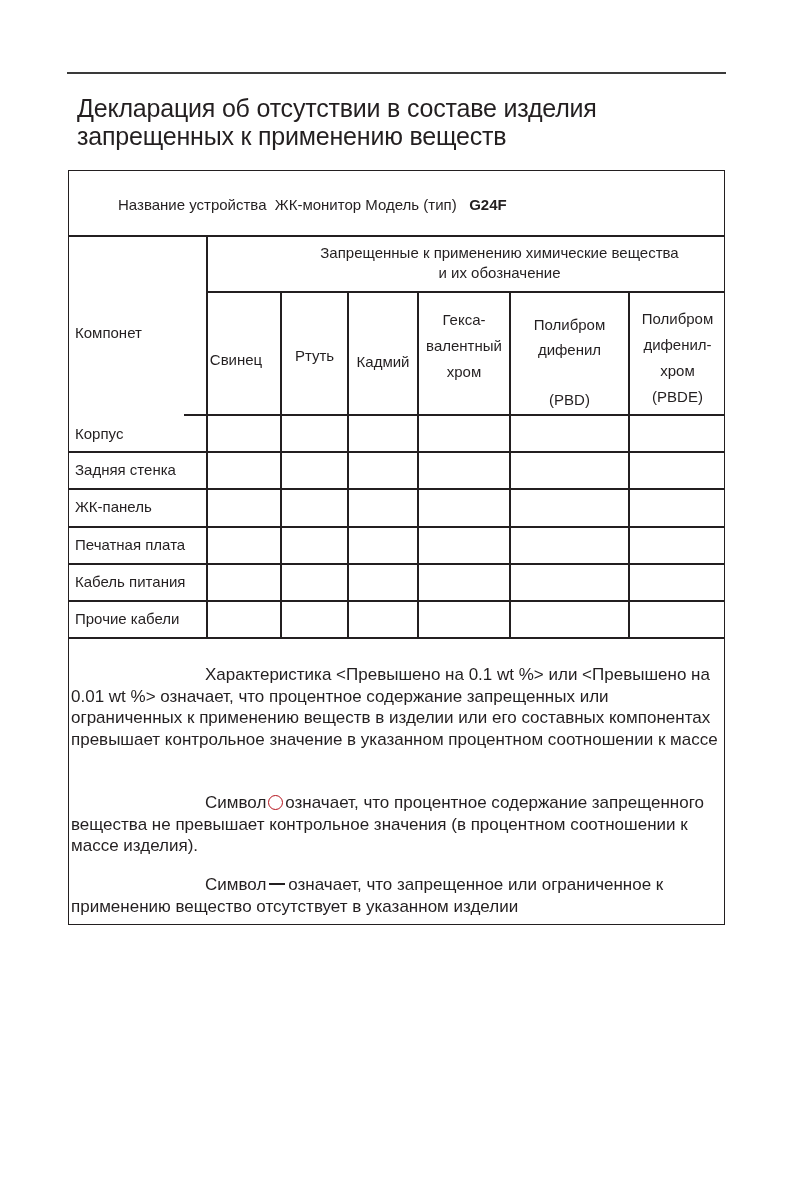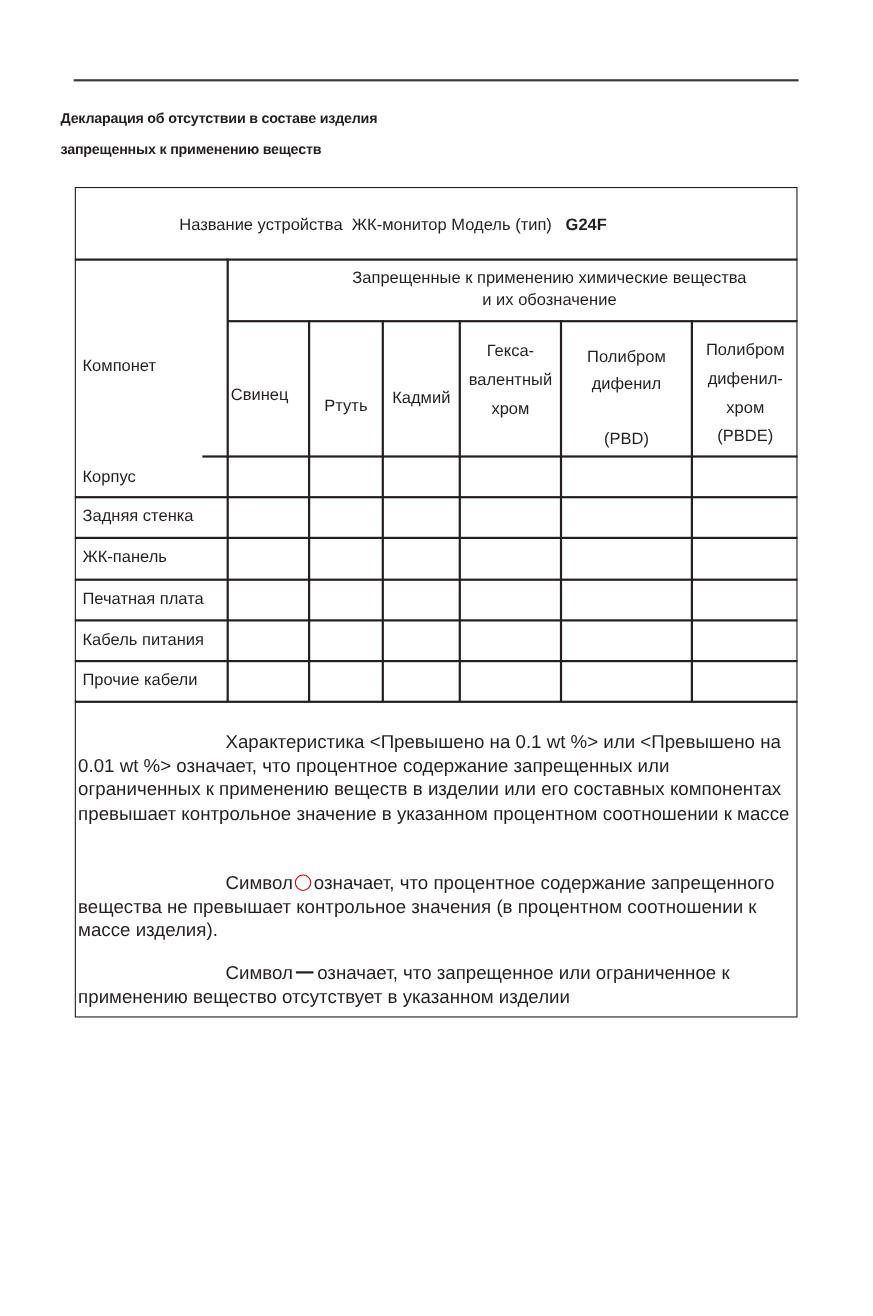--- a/index.html
+++ b/index.html
@@ -1,26 +1,26 @@
 <!DOCTYPE html>
 <html><head>
 <meta charset="utf-8">
 <style>
   html, body { margin: 0; padding: 0; background: #ffffff; }
   body { width: 794px; height: 1196px; position: relative; overflow: hidden;
          font-family: "Liberation Sans", "DejaVu Sans", sans-serif; color: #231f20; }
   .rule { position: absolute; left: 67px; top: 72px; width: 659px; height: 2px; background: #3a3a3a; }
-  .title { position: absolute; left: 55px; top: 94px; font-weight: bold; font-size: 13px; line-height: 28px; letter-spacing: -0.2px; }
+  .title { position: absolute; left: 77px; top: 94px; font-weight: normal; font-size: 25px; line-height: 28px; letter-spacing: -0.2px; }
   .title div { white-space: nowrap; }
 
   .frame { position: absolute; left: 68px; top: 170px; width: 655px; height: 753px; border: 1.5px solid #231f20; }
   .hline, .vline { position: absolute; background: #231f20; }
   .txt { position: absolute; font-size: 15px; line-height: 20px; white-space: nowrap; }
   .center { text-align: center; }
-  .device-line { position: absolute; left: 118px; top: 196px; font-size: 15px; white-space: nowrap; margin-left: 45px; }
+  .device-line { position: absolute; left: 118px; top: 196px; font-size: 15px; white-space: nowrap; }
   .device-line b { font-weight: bold; }
 
   .notes { position: absolute; left: 71px; width: 652px; font-size: 17px; line-height: 21.5px; }
   .notes p { margin: 0; }
   .indent { display: inline-block; width: 134px; }
   .circle-sym { display: inline-block; width: 13px; height: 13px; border: 1.6px solid #b5121b; border-radius: 50%; vertical-align: -2px; margin: 0 2px; }
   .dash-sym { display: inline-block; width: 16px; height: 1.6px; background: #231f20; vertical-align: 5px; margin: 0 3px; }
 </style>
 </head>
 <body>
@@ -59,21 +59,21 @@
 <div class="vline" style="left:628px;top:291px;width:2px;height:347px"></div>
 
 <div class="txt center" style="left:208px;top:243px;width:583px">
   <div>Запрещенные к применению химические вещества</div>
   <div>и их обозначение</div>
 </div>
 
 <div class="txt" style="left:75px;top:323px">Компонет</div>
 
 <div class="txt center" style="left:208px;top:350px;width:56px">Свинец</div>
-<div class="txt center" style="left:282px;top:360px;width:65px">Ртуть</div>
+<div class="txt center" style="left:282px;top:346px;width:65px">Ртуть</div>
 <div class="txt center" style="left:349px;top:352px;width:68px">Кадмий</div>
 <div class="txt center" style="left:419px;top:307px;width:90px;line-height:26px">
   <div>Гекса-</div>
   <div>валентный</div>
   <div>хром</div>
 </div>
 <div class="txt center" style="left:511px;top:312px;width:117px;line-height:25px">
   <div>Полибром</div>
   <div>дифенил</div>
   <div style="height:25px"></div>

